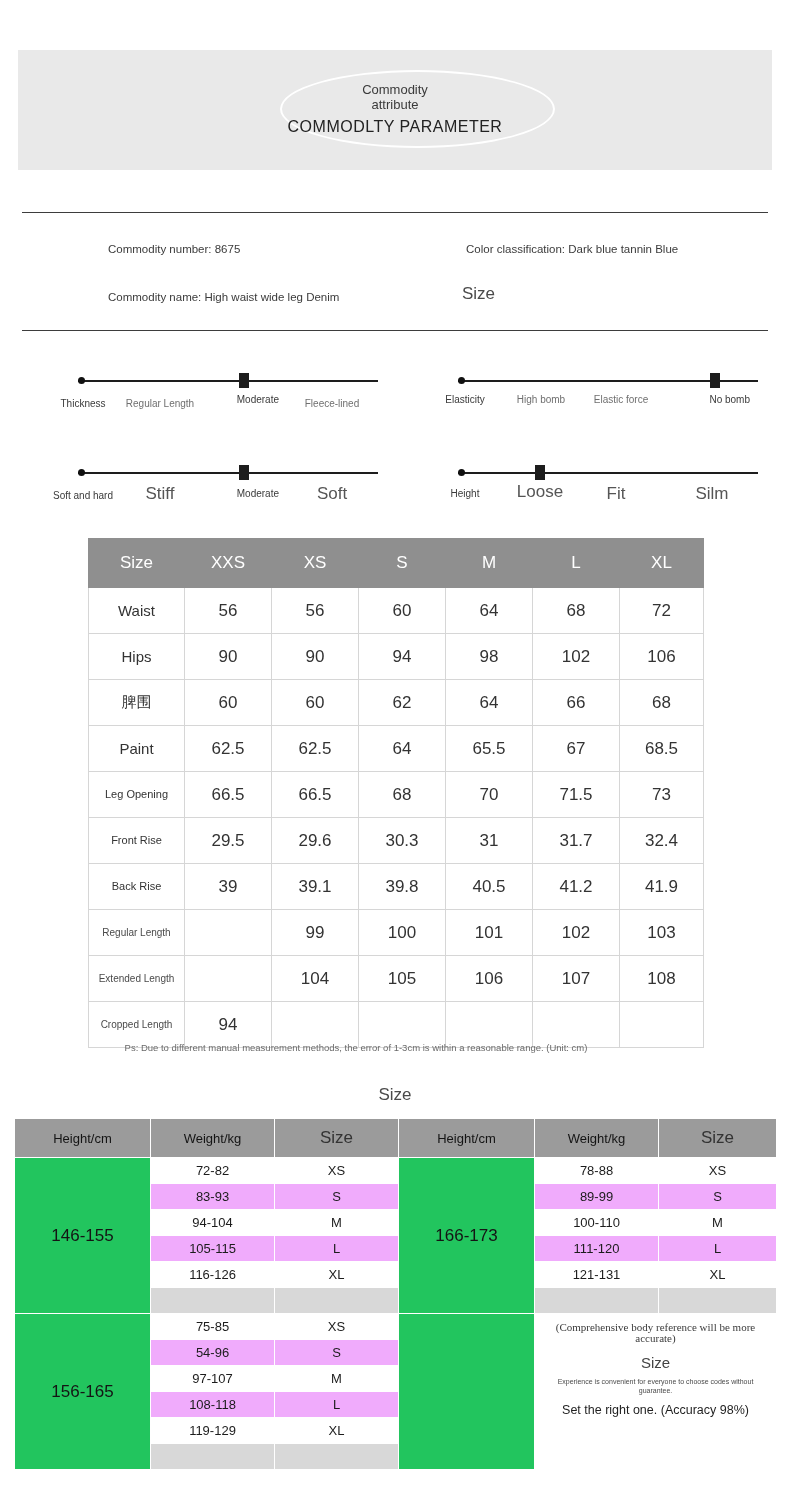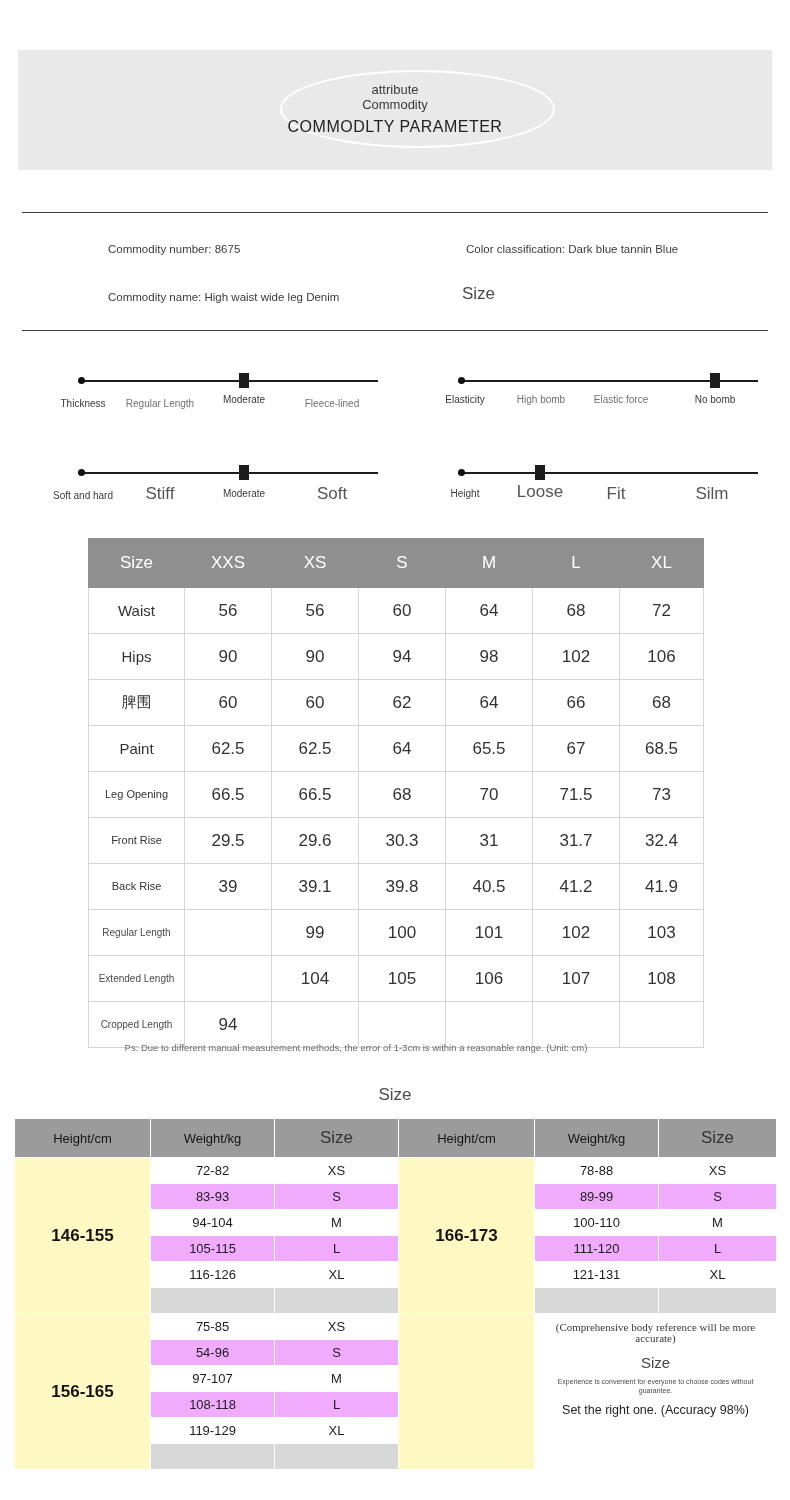--- a/index.html
+++ b/index.html
@@ -112,21 +112,21 @@
     background: #1d1d1d;
     top: -7px;
   }
   .slabel {
     position: absolute;
     font-size: 10px;
     color: #6f6f6f;
     text-align: center;
     line-height: 12px;
   }
-  .slabel.dark { color: #3a3a3a; }
+  .slabel.dark { color: #3a3a3a; text-align: right; }
   .slabel.lead {
     color: #3a3a3a;
     font-size: 10px;
   }
   .slabel.big {
     font-size: 17px;
     color: #555;
   }
 
   
@@ -206,23 +206,23 @@
     background: #9b9b9b;
     font-size: 13px;
     height: 36px;
     color: #141414;
   }
   .rec-table td.hdr.size-hdr {
     font-size: 17px;
     color: #333;
   }
   .rec-table td.grp {
-    background: #fef9c3;
-    font-size: 17px;
-    font-weight: bold;
+    background: #22c55e;
+    font-size: 17px;
+    font-weight: normal;
     color: #141414;
   }
   .rec-table td.cellw {
     background: #ffffff;
     font-size: 13px;
     height: 23px;
   }
   .rec-table td.cellg {
     background: #f0abfc;
     font-size: 13px;
@@ -262,22 +262,22 @@
   }
 </style>
 </head>
 <body>
 
 <div class="page">
 
   <div class="banner">
     <div class="banner-ellipse"></div>
     <div class="banner-sub">
+      <div>Commodity</div>
       <div>attribute</div>
-      <div>Commodity</div>
     </div>
     <div class="banner-title">COMMODLTY PARAMETER</div>
   </div>
 
   <div class="rule top"></div>
   <div class="rule bottom"></div>
 
   <div class="info-item info-num">Commodity number: 8675</div>
   <div class="info-item info-color">Color classification: Dark blue tannin Blue</div>
   <div class="info-item info-name">Commodity name: High waist wide leg Denim</div>

